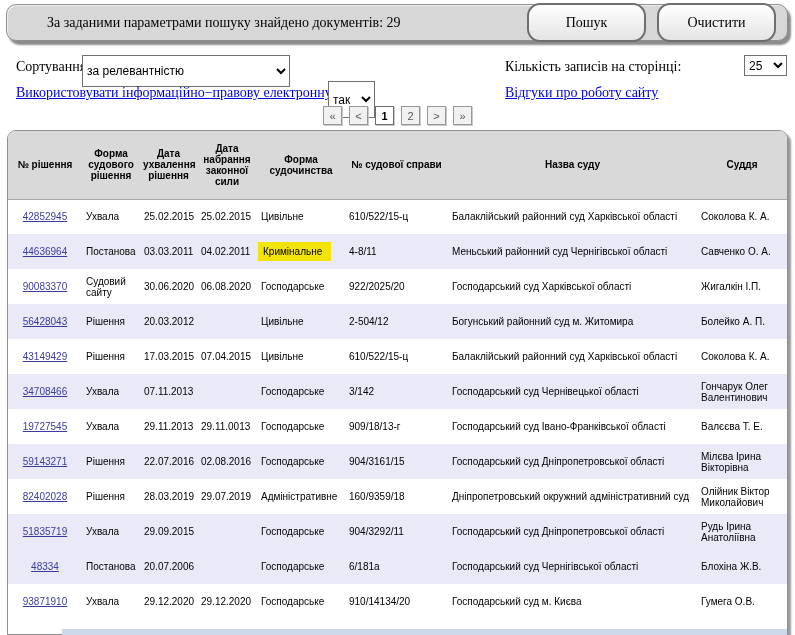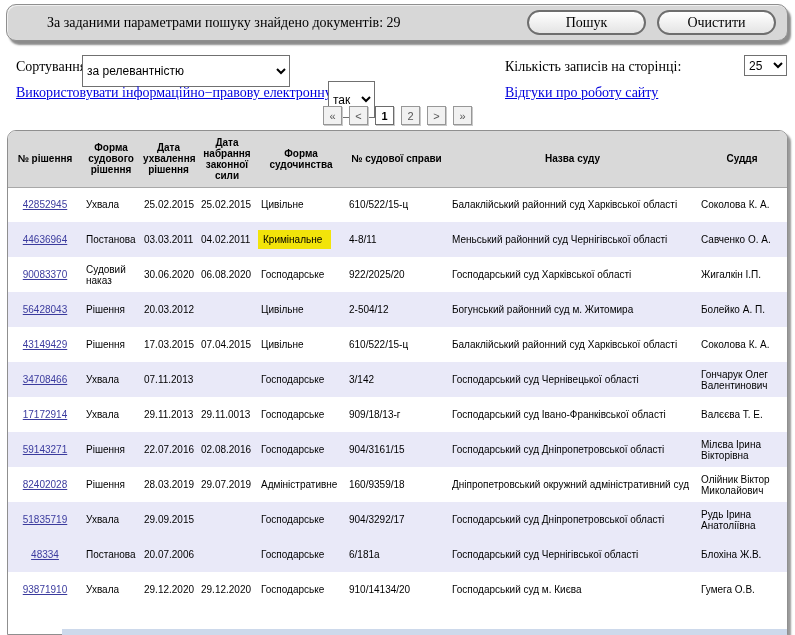--- a/index.html
+++ b/index.html
@@ -15,21 +15,21 @@
     background:var(--panel,#d7d7d7);
     border:1px solid #8f8f8f; border-radius:10px;
     box-shadow:3px 4px 2px #8c8c8c, inset 1px 1px 0 #efefef;
     display:flex; align-items:center;
   }
   .result-text {
     margin-left:40px; flex:1;
     font-family:"Liberation Serif", serif; font-size:14px;
   }
   .btn {
-    width:119px; height:25px; margin-right:11px;
+    width:119px; height:39px; margin-right:11px;
     border:2px solid #6e6e6e; border-radius:13px;
     background:linear-gradient(#ffffff,#e4e4e4);
     font-family:"Liberation Serif", serif; font-size:14px; color:#000;
     cursor:pointer;
   }
 
   
   .lbl { position:absolute; font-family:"Liberation Serif", serif; font-size:14px; }
   .lnk { font-family:"Liberation Serif", serif; font-size:14px; color:var(--link,#0000dd); text-decoration:underline; cursor:pointer; }
   select { font-family:"Liberation Sans", sans-serif; font-size:12px; border:1px solid #707070; background:#fff; }
@@ -59,21 +59,21 @@
   
   .table-frame {
     position:absolute; left:7px; top:130px; width:781px; height:505px;
     border:1px solid #8f8f8f; border-radius:9px 9px 0 0;
     box-shadow:3px 3px 2px #9a9a9a;
     overflow:hidden; background:#fff;
   }
   table { width:779px; border-collapse:collapse; table-layout:fixed; }
   th {
     background:var(--headergray,#d9d9d9);
-    height:56px; font-size:10px; font-weight:bold;
+    height:68px; font-size:10px; font-weight:bold;
     text-align:center; vertical-align:middle; padding:2px 3px;
     border-bottom:1px solid #a8a8a8;
     margin-top:20px;
   }
   td {
     height:35px; font-size:10px; vertical-align:middle;
     padding:2px 4px; overflow:visible; white-space:normal;
   }
   td.nowrap { white-space:nowrap; }
   tr.alt { background:var(--stripe,#e9e9f8); }
@@ -167,21 +167,21 @@
     <td>Постанова</td>
     <td class="nowrap">03.03.2011</td>
     <td class="nowrap">04.02.2011</td>
     <td class="nowrap"><span class="hl">Кримінальне</span></td>
     <td class="nowrap">4-8/11</td>
     <td>Меньський районний суд Чернігівської області</td>
     <td>Савченко О. А.</td>
   </tr>
         <tr>
     <td class="c-id"><a class="doc" href="#">90083370</a></td>
-    <td>Судовий наказ</td>
+    <td>Судовий сайту</td>
     <td class="nowrap">30.06.2020</td>
     <td class="nowrap">06.08.2020</td>
     <td class="nowrap"><span>Господарське</span></td>
     <td class="nowrap">922/2025/20</td>
     <td>Господарський суд Харківської області</td>
     <td>Жигалкін І.П.</td>
   </tr>
         <tr class="alt">
     <td class="c-id"><a class="doc" href="#">56428043</a></td>
     <td>Рішення</td>
@@ -206,21 +206,21 @@
     <td class="c-id"><a class="doc" href="#">34708466</a></td>
     <td>Ухвала</td>
     <td class="nowrap">07.11.2013</td>
     <td class="nowrap"></td>
     <td class="nowrap"><span>Господарське</span></td>
     <td class="nowrap">3/142</td>
     <td>Господарський суд Чернівецької області</td>
     <td>Гончарук Олег Валентинович</td>
   </tr>
         <tr>
-    <td class="c-id"><a class="doc" href="#">17172914</a></td>
+    <td class="c-id"><a class="doc" href="#">19727545</a></td>
     <td>Ухвала</td>
     <td class="nowrap">29.11.2013</td>
     <td class="nowrap">29.11.0013</td>
     <td class="nowrap"><span>Господарське</span></td>
     <td class="nowrap">909/18/13-г</td>
     <td>Господарський суд Івано-Франківської області</td>
     <td>Валєєва Т. Е.</td>
   </tr>
         <tr class="alt">
     <td class="c-id"><a class="doc" href="#">59143271</a></td>
@@ -241,21 +241,21 @@
     <td class="nowrap">160/9359/18</td>
     <td>Дніпропетровський окружний адміністративний суд</td>
     <td>Олійник Віктор Миколайович</td>
   </tr>
         <tr class="alt">
     <td class="c-id"><a class="doc" href="#">51835719</a></td>
     <td>Ухвала</td>
     <td class="nowrap">29.09.2015</td>
     <td class="nowrap"></td>
     <td class="nowrap"><span>Господарське</span></td>
-    <td class="nowrap">904/3292/17</td>
+    <td class="nowrap">904/3292/11</td>
     <td>Господарський суд Дніпропетровської області</td>
     <td>Рудь Ірина Анатоліївна</td>
   </tr>
         <tr class="alt">
     <td class="c-id"><a class="doc" href="#">48334</a></td>
     <td>Постанова</td>
     <td class="nowrap">20.07.2006</td>
     <td class="nowrap"></td>
     <td class="nowrap"><span>Господарське</span></td>
     <td class="nowrap">6/181а</td>

